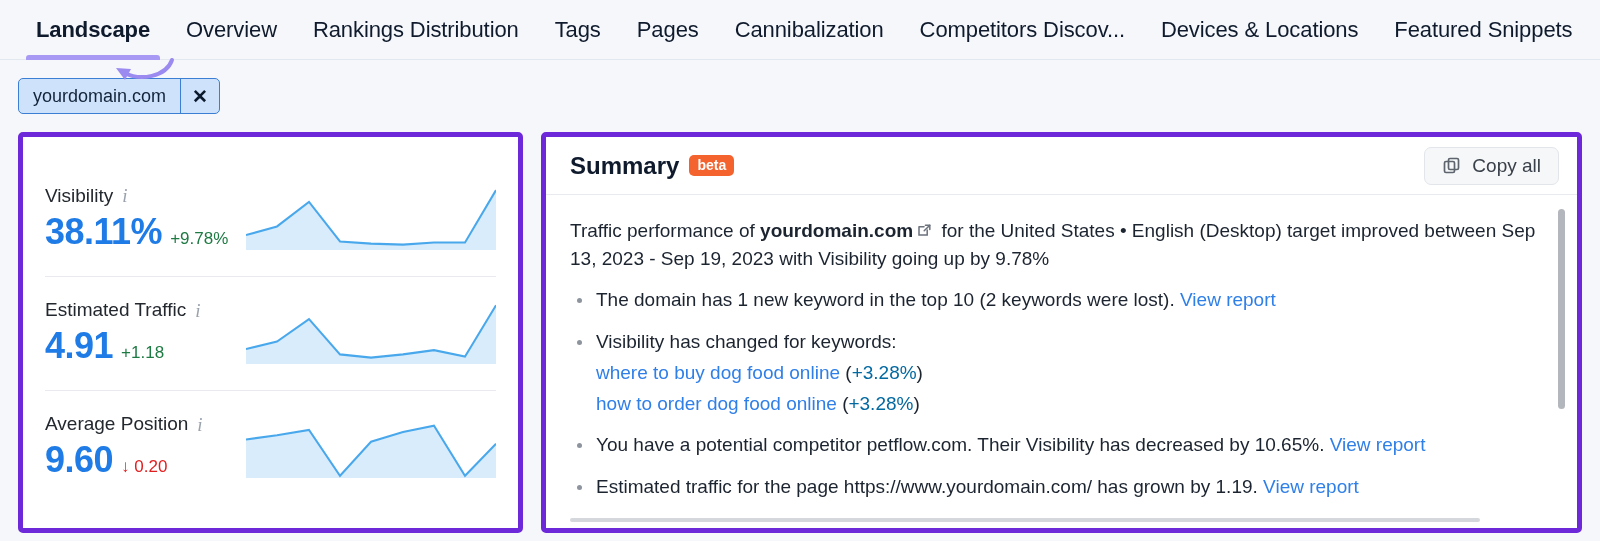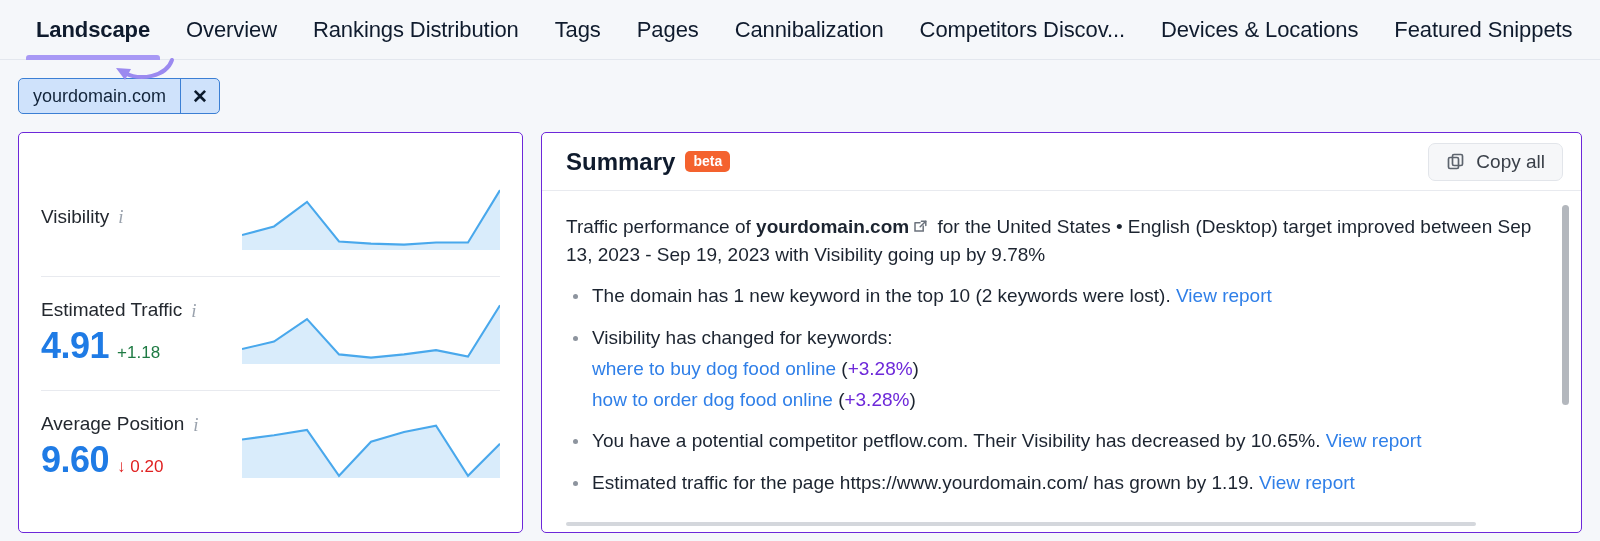--- a/index.html
+++ b/index.html
@@ -100,21 +100,21 @@
 
   
   .content {
     display: flex;
     gap: 18px;
     padding: 0 18px;
     height: 401px;
   }
 
   .outlined {
-    border: 1px solid #6d28d9;
+    border: 5px solid #6d28d9;
     border-radius: 5px;
     background: #ffffff;
   }
 
   
   .metrics-card {
     width: 505px;
     flex: 0 0 505px;
     padding: 0 22px;
     display: flex;
@@ -244,21 +244,21 @@
     content: "";
     position: absolute;
     left: 7px; top: 12px;
     width: 5px; height: 5px;
     border-radius: 50%;
     background: #8d949e;
   }
   .kw-lines { margin-top: 4px; }
   .kw-line { margin-top: 3px; }
   a.link { color: #2f7fe8; text-decoration: none; cursor: pointer; }
-  .pct-up { color: #6d28d9; }
+  .pct-up { color: #0369a1; }
 
   .vscroll {
     position: absolute;
     right: 12px; top: 14px;
     width: 7px; height: 200px;
     background: #b3b7bd;
     border-radius: 4px;
     cursor: pointer;
   }
   .hscroll {
@@ -321,20 +321,24 @@
 
 <div class="content">
 
   <div class="metrics-card outlined">
 
     <div class="metric">
       <div class="metric-left">
         <div class="metric-name">
           <span>Visibility</span>
           <span class="info-icon">i</span>
+        </div>
+        <div class="metric-value-row">
+          <span class="metric-value">38.11%</span>
+          <span class="metric-delta up">+9.78%</span>
         </div>
       </div>
       <div class="spark">
         <svg viewBox="0 0 250 58" preserveAspectRatio="none">
           <path d="M0,44 L31,36 L63,13 L94,50 L125,52 L157,53 L188,51 L219,51 L250,2 L250,58 L0,58 Z" fill="#d9ecfb"></path>
           <path d="M0,44 L31,36 L63,13 L94,50 L125,52 L157,53 L188,51 L219,51 L250,2" fill="none" stroke="#49a8ec" stroke-width="2"></path>
         </svg>
       </div>
     </div>
 

